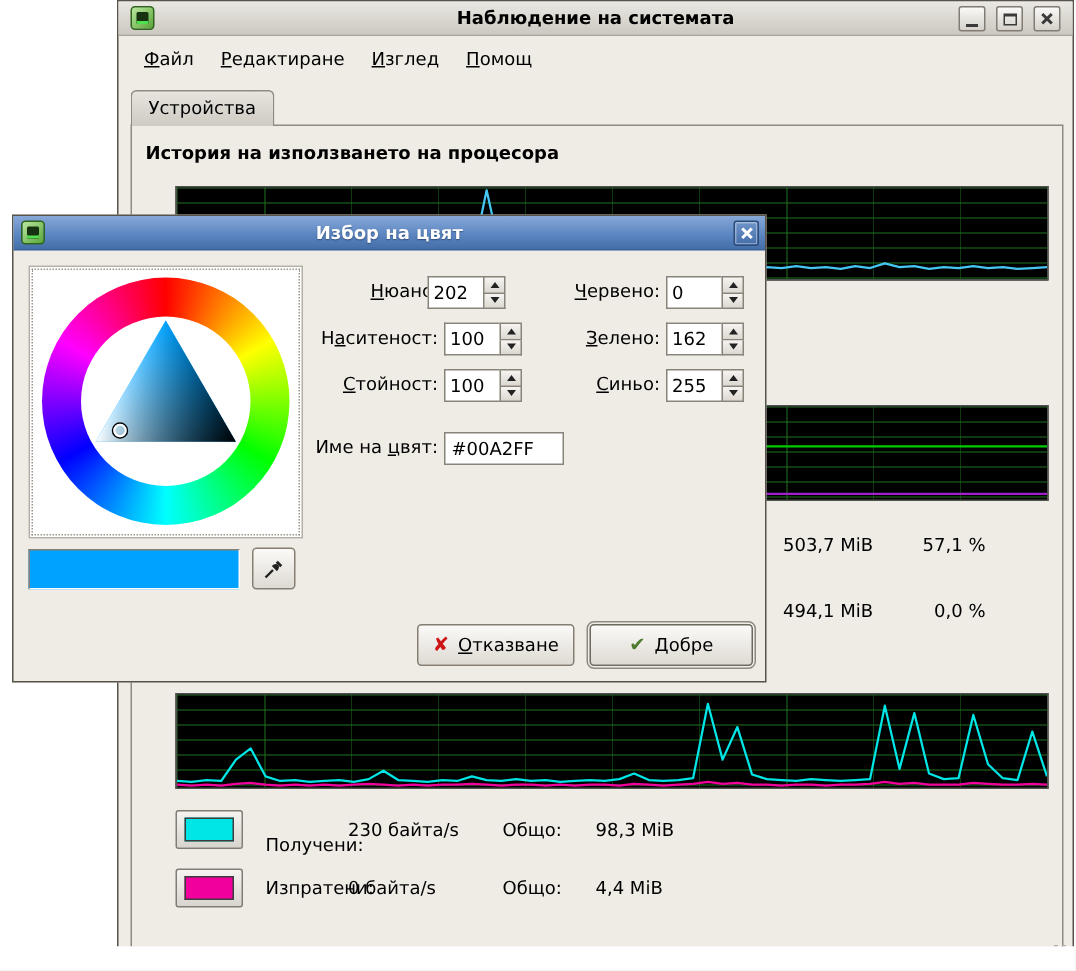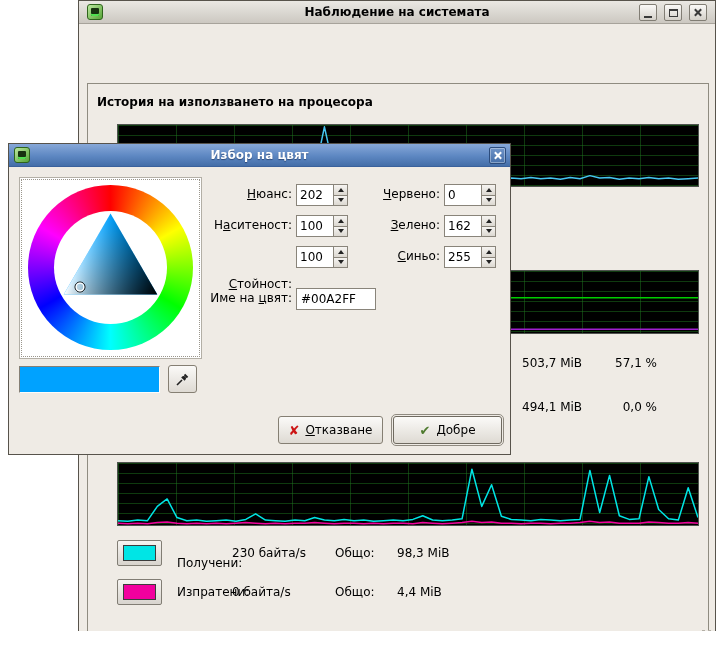--- a/index.html
+++ b/index.html
@@ -102,22 +102,29 @@
           <span class="min-icon"></span>
         </div>
       <div class="winbtn" style="right:33px;">
           <span class="max-icon"></span>
         </div>
       <div class="winbtn" style="right:8px;">
           <span class="x-icon"></span>
         </div>
     </div>
 
+    <div class="menubar">
+      <div class="menu-item"><span class="mn">Ф</span>айл</div>
+      <div class="menu-item"><span class="mn">Р</span>едактиране</div>
+      <div class="menu-item"><span class="mn">И</span>зглед</div>
+      <div class="menu-item"><span class="mn">П</span>омощ</div>
+    </div>
 
     <div class="tabs">
+      <div class="tab">Устройства</div>
     </div>
 
     <div class="panel">
       <div class="section-title" style="left:9px;top:11px;">История на използването на процесора</div>
 
       <div class="chart" style="left:29px;top:40px;height:63px;">
         <svg viewBox="0 0 100 100" preserveAspectRatio="none">
             <polyline points="0.00,45.00 1.69,82.00 3.39,86.00 5.08,88.00 6.78,87.00 8.47,90.00 10.17,86.00 11.86,88.00 13.56,85.00 15.25,89.00 16.95,87.00 18.64,88.00 20.34,86.00 22.03,89.00 23.73,87.00 25.42,84.00 27.12,88.00 28.81,86.00 30.51,89.00 32.20,87.00 33.90,80.00 35.59,3.00 37.29,76.00 38.98,87.00 40.68,88.00 42.37,86.00 44.07,89.00 45.76,87.00 47.46,88.00 49.15,85.00 50.85,87.00 52.54,89.00 54.24,86.00 55.93,88.00 57.63,68.00 59.32,45.00 61.02,82.00 62.71,88.00 64.41,86.00 66.10,89.00 67.80,87.00 69.49,88.00 71.19,86.00 72.88,88.00 74.58,87.00 76.27,89.00 77.97,86.00 79.66,88.00 81.36,83.00 83.05,87.00 84.75,86.00 86.44,89.00 88.14,87.00 89.83,88.00 91.53,86.00 93.22,88.00 94.92,87.00 96.61,89.00 98.31,88.00 100.00,87.00" fill="none" stroke="#46C6F2" stroke-width="1.5" vector-effect="non-scaling-stroke" stroke-linejoin="round"></polyline>
           </svg>
       </div>
@@ -194,21 +201,21 @@
     <div class="preview" style="background: rgb(0, 162, 255);"></div>
     <div class="tool-btn">
       <svg width="15" height="15" viewBox="0 0 15 15">
         <path d="M2 13 L7 8" stroke="#222" stroke-width="1.6" fill="none"></path>
         <path d="M6.2 5.4 L9.6 8.8 C11 7.4 11.6 5.9 10.4 4.7 C9.2 3.5 7.6 4 6.2 5.4 Z" fill="#222"></path>
         <path d="M9.5 2.5 l3 3" stroke="#222" stroke-width="2"></path>
       </svg>
     </div>
 
     <div class="flabel" style="left:191px;top:43px;width:92px;"><span class="mn">Н</span>юанс:</div>
-    <div class="spin" style="left:287px;top:40px;">
+    <div class="spin" style="left:276px;top:40px;">
       <input class="spin-input" readonly="" value="202" style="">
       <div class="spin-btns">
           <div class="spin-b">
             <i class="arr-up"></i>
           </div>
           <div class="spin-b">
             <i class="arr-down"></i>
           </div>
         </div>
     </div>
@@ -219,21 +226,21 @@
       <div class="spin-btns">
           <div class="spin-b">
             <i class="arr-up"></i>
           </div>
           <div class="spin-b">
             <i class="arr-down"></i>
           </div>
         </div>
     </div>
 
-    <div class="flabel" style="left:191px;top:105px;width:92px;margin-top:28px;"><span class="mn">С</span>тойност:</div>
+    <div class="flabel" style="left:191px;top:105px;width:92px;"><span class="mn">С</span>тойност:</div>
     <div class="spin" style="left:287px;top:102px;">
       <input class="spin-input" readonly="" value="100" style="">
       <div class="spin-btns">
           <div class="spin-b">
             <i class="arr-up"></i>
           </div>
           <div class="spin-b">
             <i class="arr-down"></i>
           </div>
         </div>

